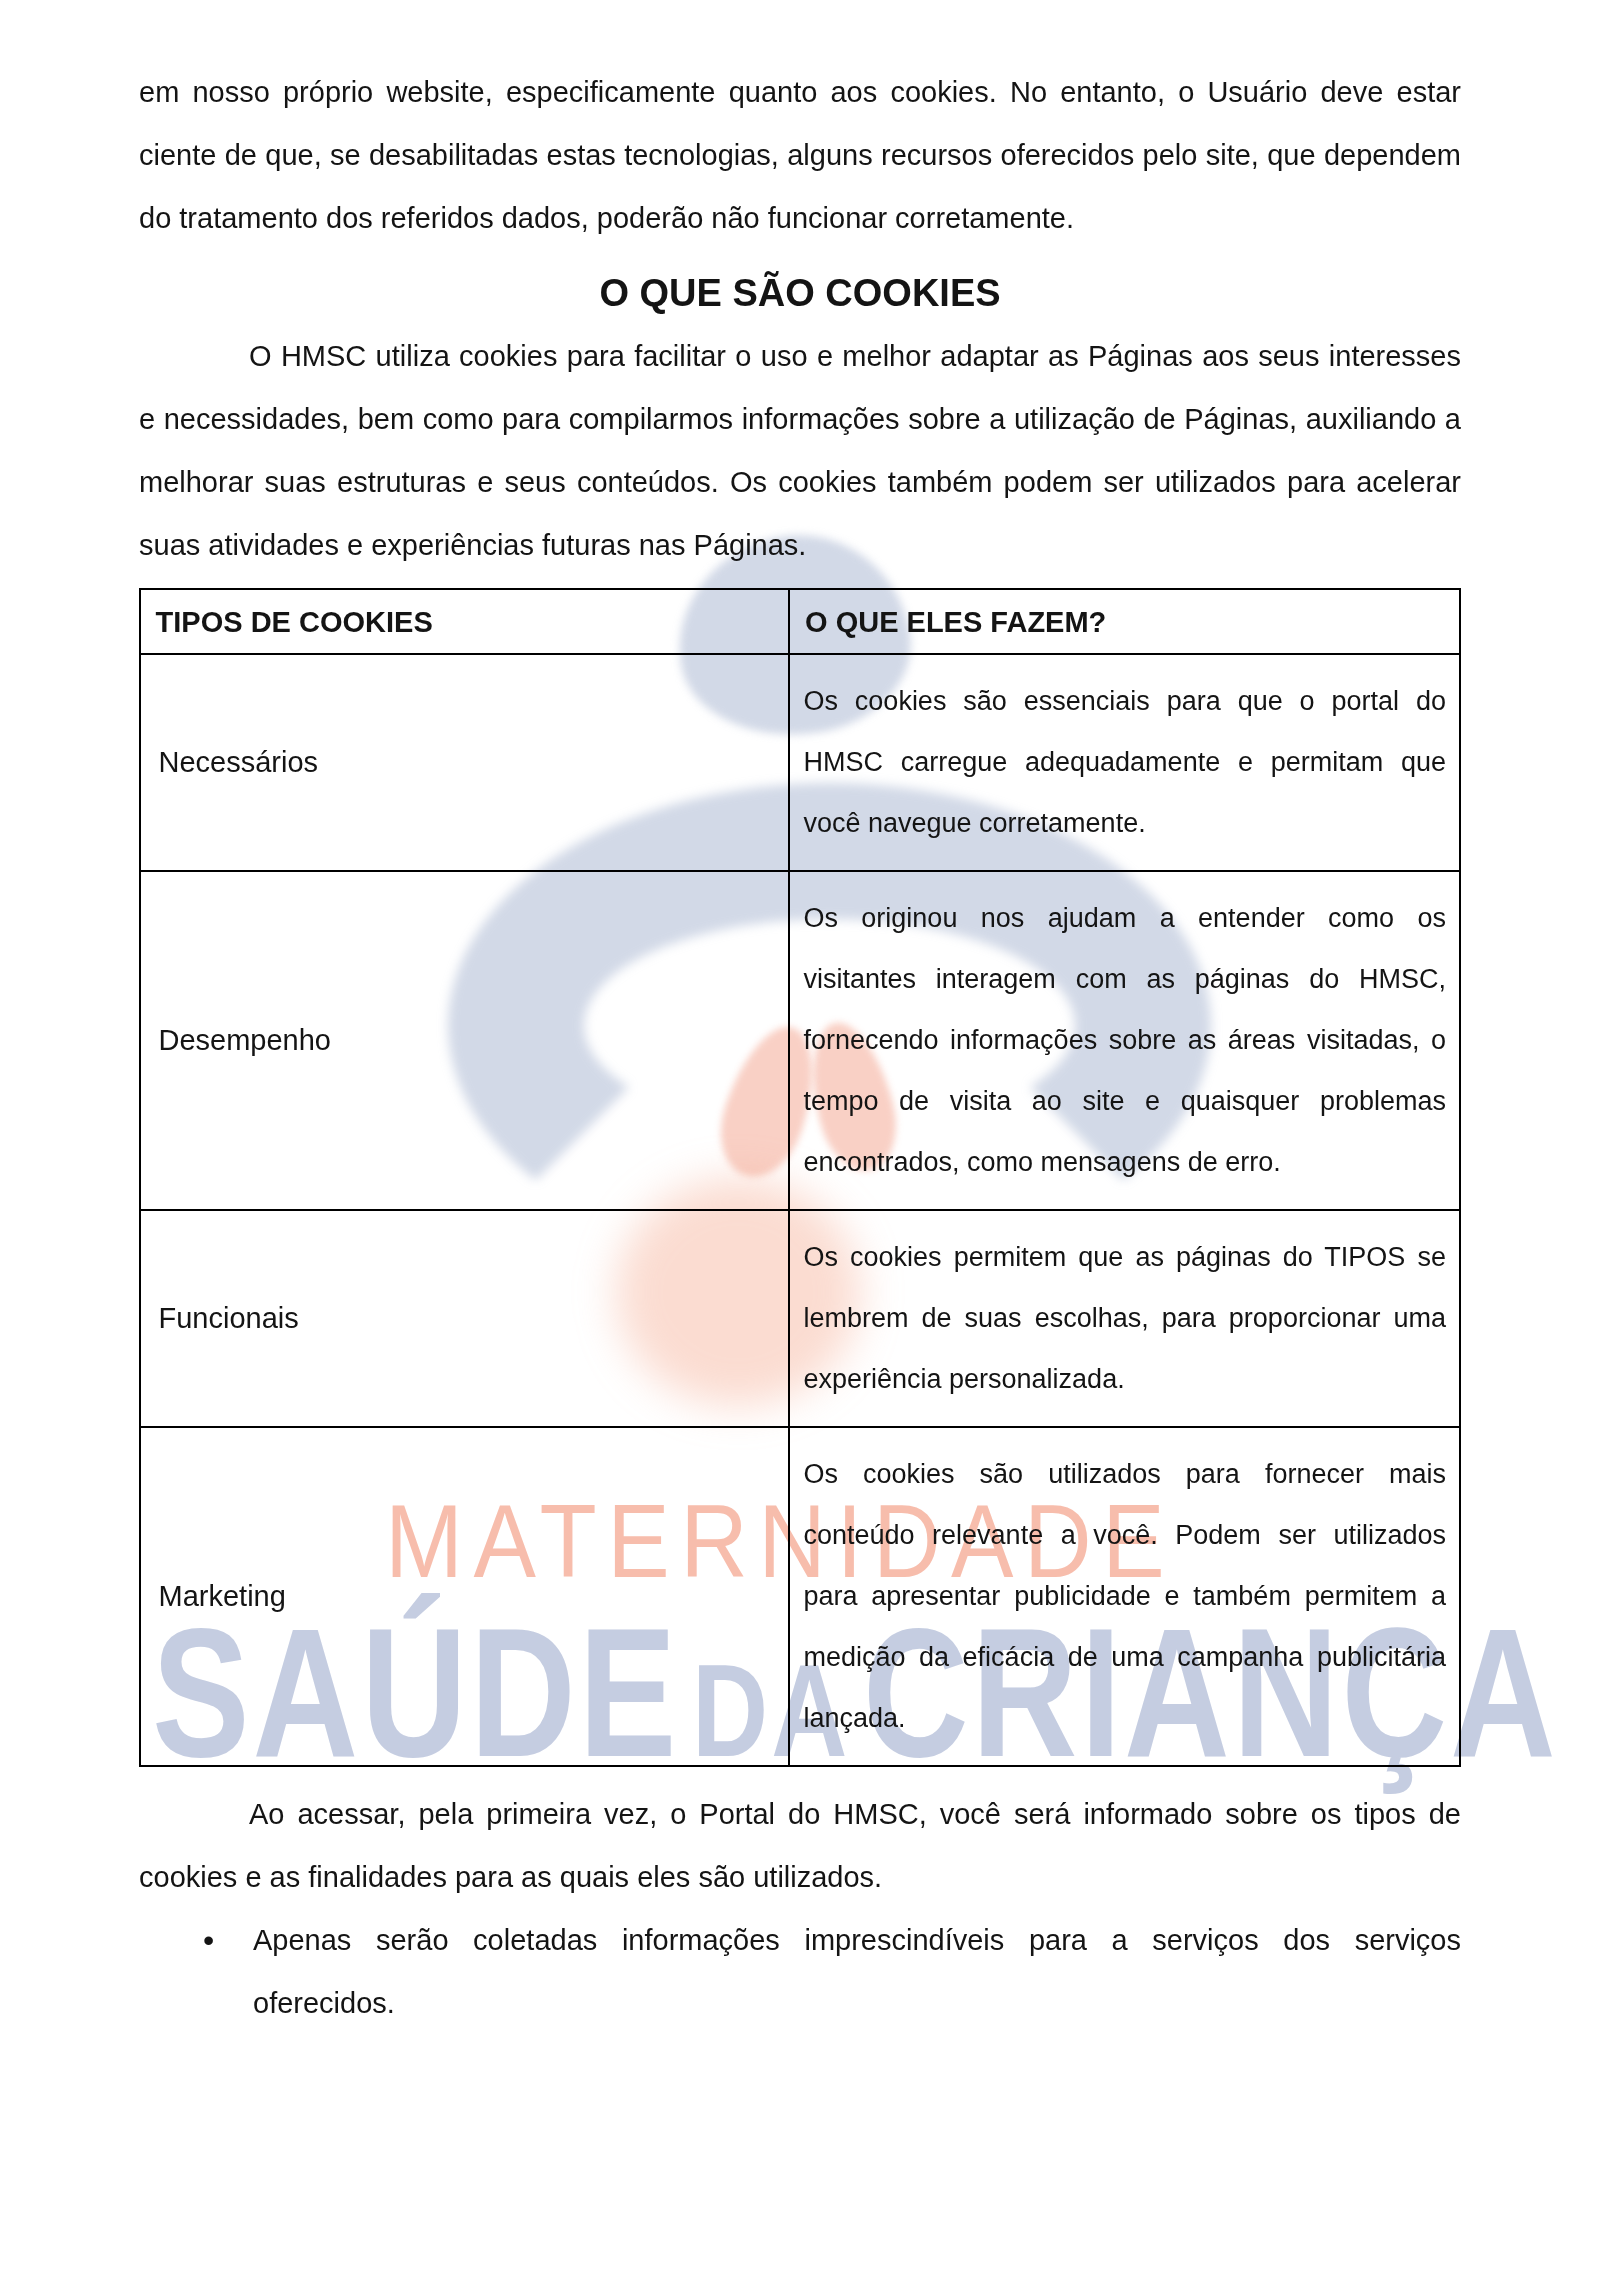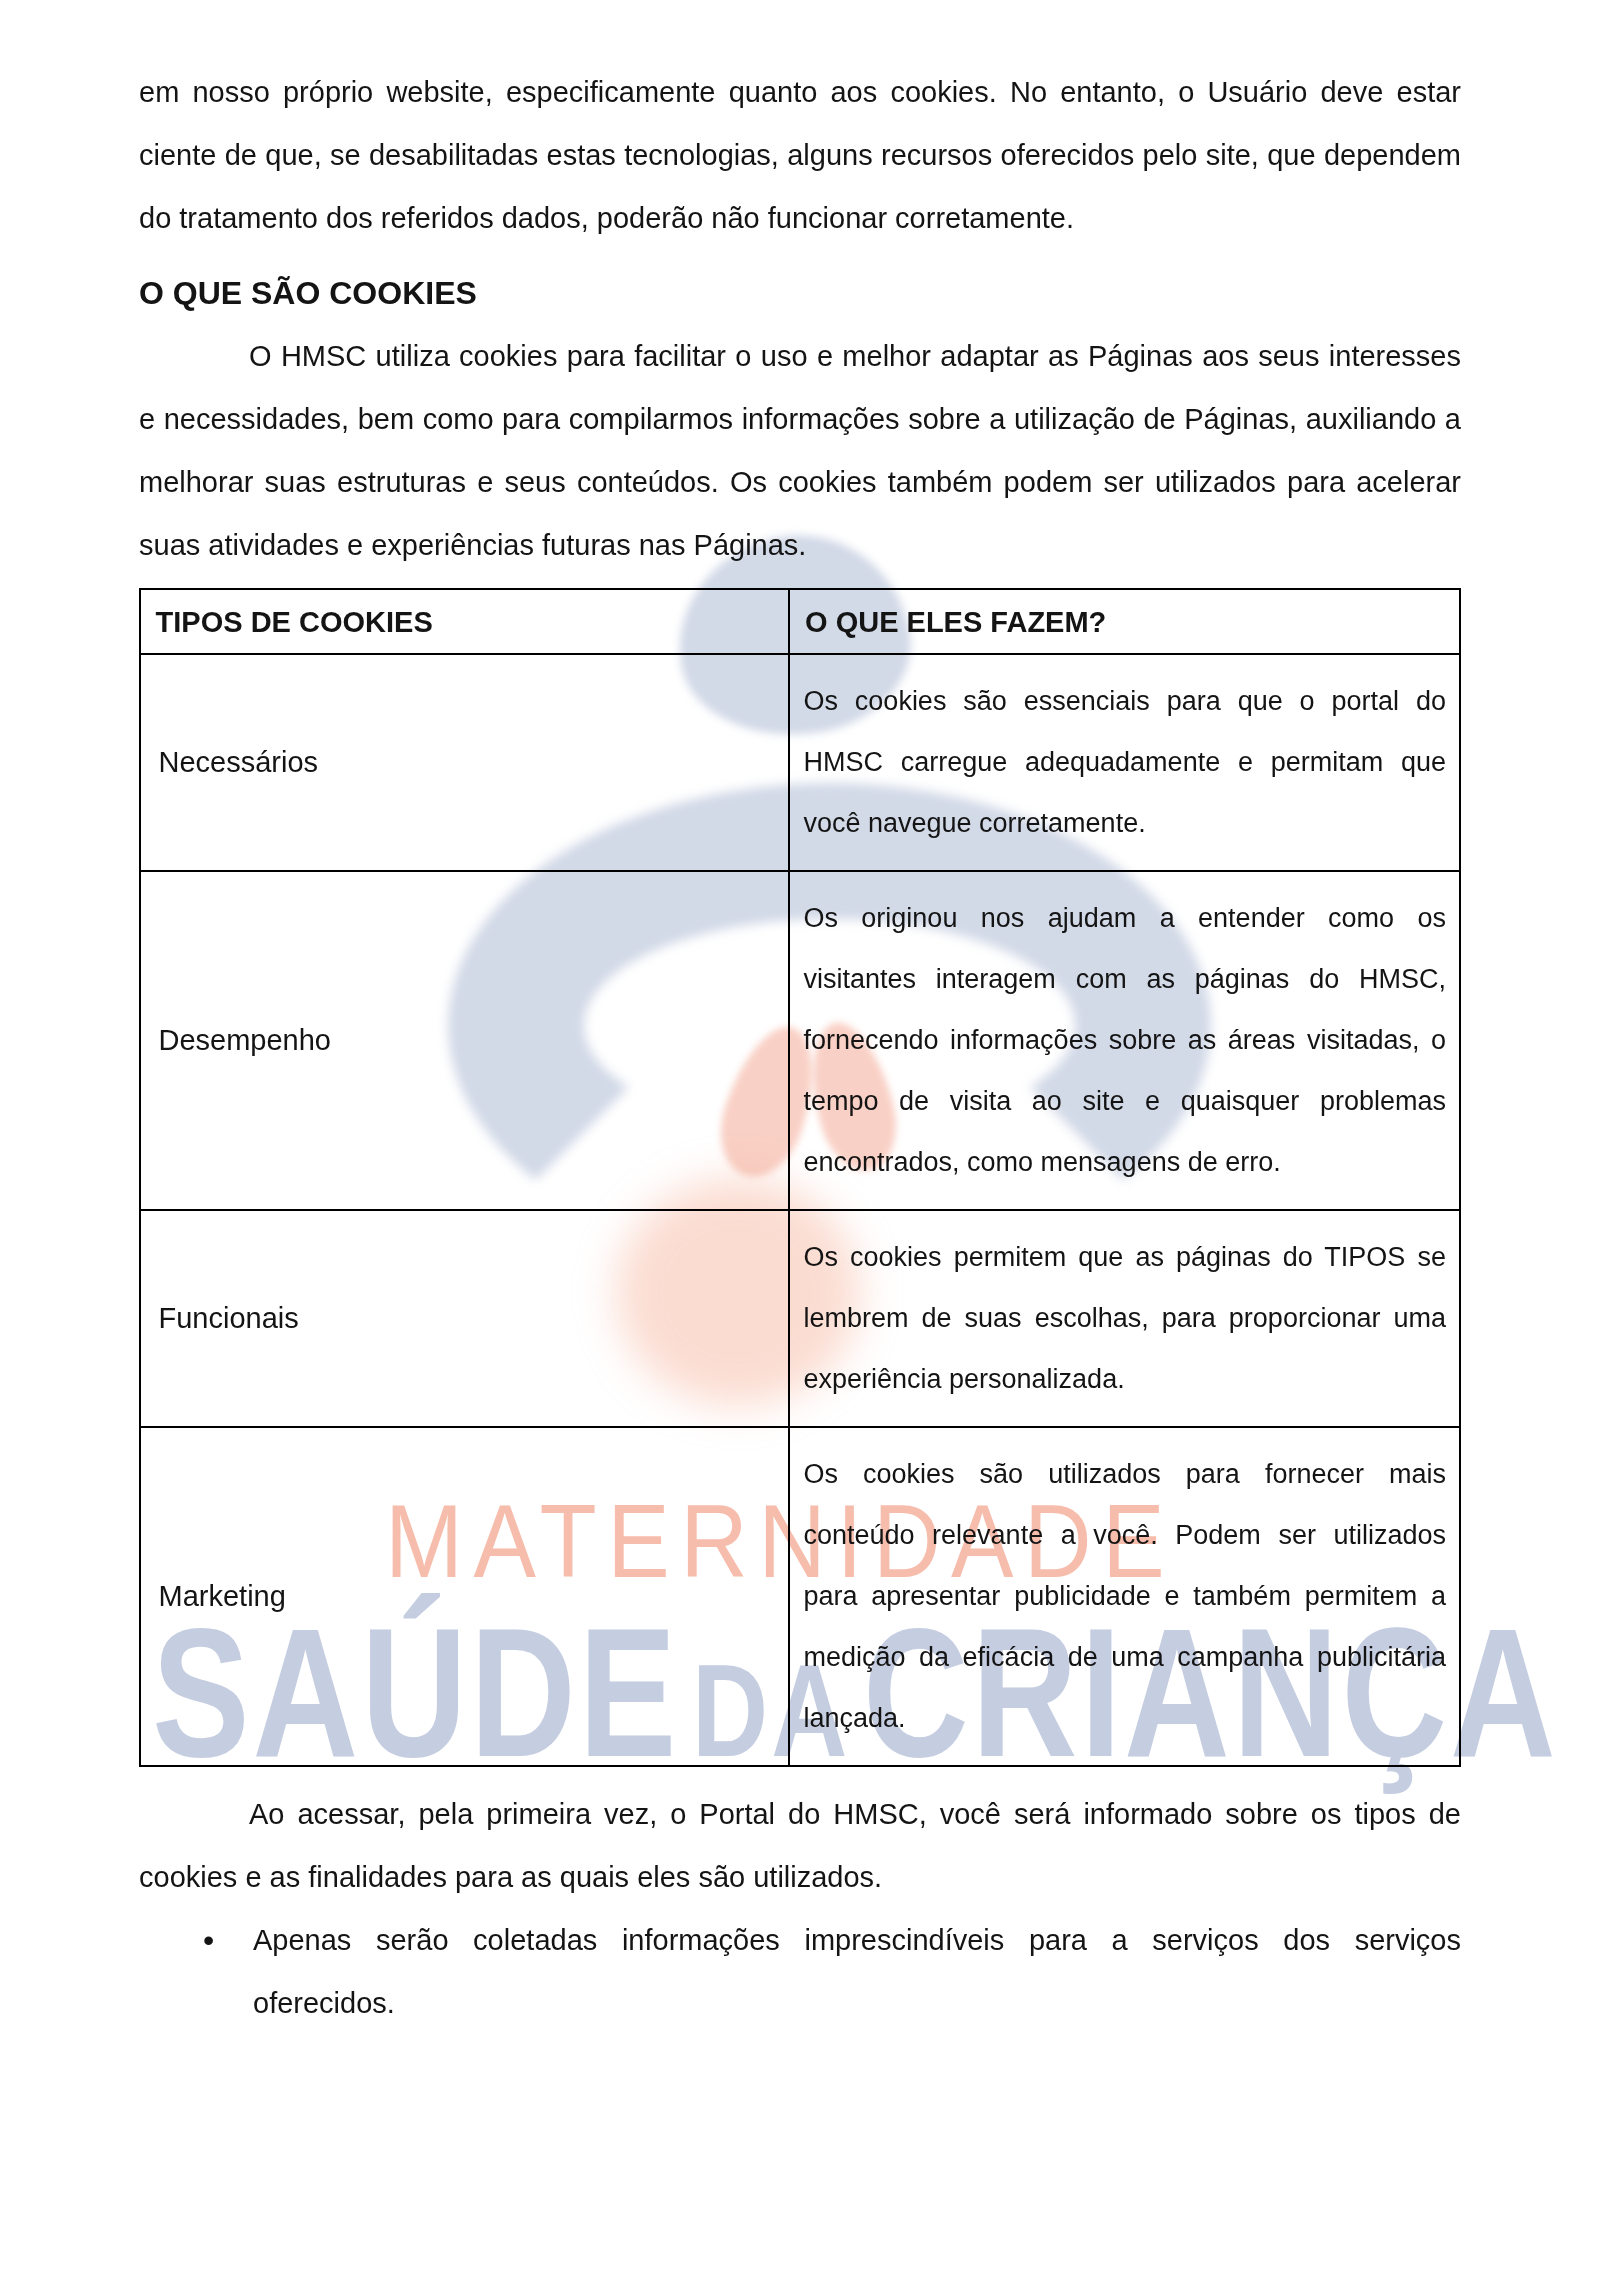--- a/index.html
+++ b/index.html
@@ -49,21 +49,21 @@
   .wm-line2 .wm-da{font-size:.72em;margin:0 16px;}
 
   
   .content{
     position:relative;z-index:1;
     padding:61px 143px 0 139px;
     box-sizing:border-box;width:1604px;height:2295px;overflow:hidden;
   }
   p{margin:0;font-size:29px;line-height:63px;text-align:justify;}
   .indent{text-indent:110px;}
-  h2{margin:11.7px 0 0 0;font-size:32px;line-height:63px;font-weight:bold;}
+  h2{margin:11.7px 0 0 0;font-size:38px;line-height:63px;font-weight:bold;text-align:center;}
 
   table{
     width:100%;border-collapse:collapse;table-layout:fixed;
     margin-top:11.7px;border:2.2px solid #000;
   }
   th,td{border:2.2px solid #000;margin-top:43px;}
   th{
     font-size:29px;font-weight:bold;text-align:left;
     padding:10.2px 14.6px;line-height:42px;
   }

